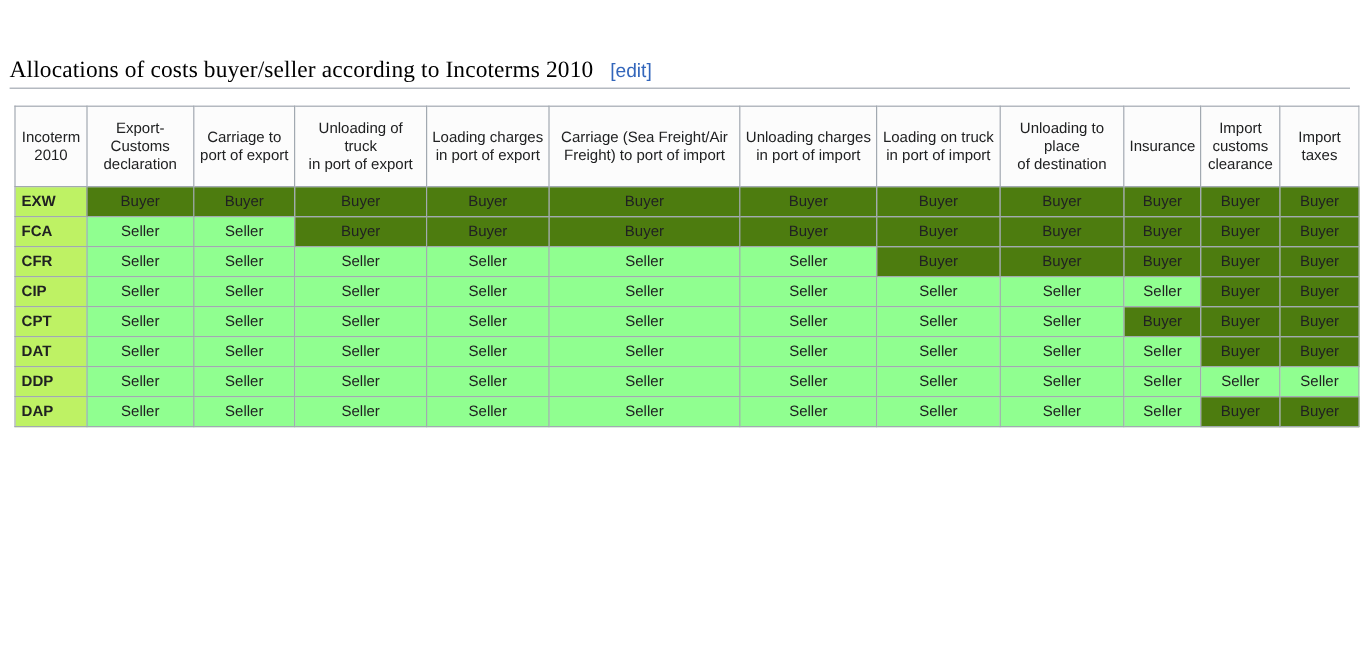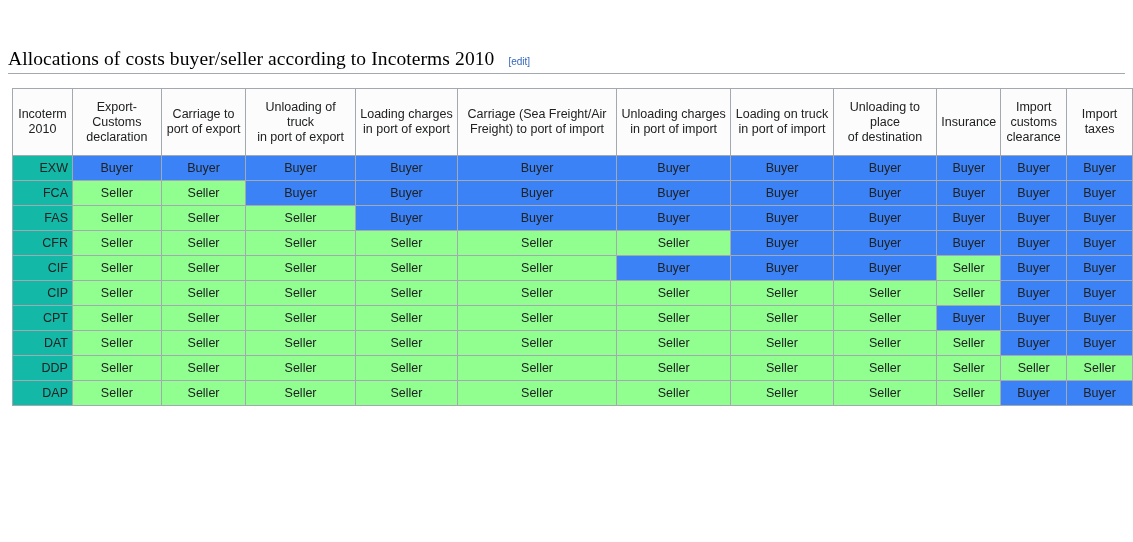--- a/index.html
+++ b/index.html
@@ -34,21 +34,21 @@
   }
   .section-heading h2 {
     margin: 0;
     font-size: 19.5px;
     font-weight: normal;
     color: #000000;
     font-family: "Liberation Serif", serif;
     letter-spacing: 0.1px;
   }
   .edit-section {
-    font-size: 10px;
+    font-size: 16px;
     color: #3366bb;
     margin-left: 14px;
     font-family: "Liberation Sans", sans-serif;
     cursor: pointer;
     text-decoration: none;
     text-align: right;
   }
 
   
   .wikitable {
@@ -72,26 +72,26 @@
     font-weight: normal;
     text-align: center;
     height: 62px;
     font-size: 12.5px;
   }
   .wikitable tbody td {
     text-align: center;
     height: 20px;
   }
   .wikitable tbody td.rowhead {
-    background: #14b8a6;
-    text-align: right;
+    background: #bef264;
+    text-align: left;
     padding-left: 5px;
-    font-weight: normal;
-  }
-  .cell-buyer  { background: #3b82f6; }
+    font-weight: bold;
+  }
+  .cell-buyer  { background: #4d7c0f; }
   .cell-seller { background: #90ff90; }
 
   
   col.c0  { width: 60px; }
   col.c1  { width: 89px; }
   col.c2  { width: 85px; }
   col.c3  { width: 110px; }
   col.c4  { width: 103px; }
   col.c5  { width: 160px; }
   col.c6  { width: 115px; }
@@ -165,58 +165,30 @@
           <td class="cell-buyer">Buyer</td>
           <td class="cell-buyer">Buyer</td>
           <td class="cell-buyer">Buyer</td>
           <td class="cell-buyer">Buyer</td>
           <td class="cell-buyer">Buyer</td>
           <td class="cell-buyer">Buyer</td>
           <td class="cell-buyer">Buyer</td>
           <td class="cell-buyer">Buyer</td>
         </tr>
         <tr>
-          <td class="rowhead">FAS</td>
-          <td class="cell-seller">Seller</td>
-          <td class="cell-seller">Seller</td>
-          <td class="cell-seller">Seller</td>
-          <td class="cell-buyer">Buyer</td>
-          <td class="cell-buyer">Buyer</td>
-          <td class="cell-buyer">Buyer</td>
-          <td class="cell-buyer">Buyer</td>
-          <td class="cell-buyer">Buyer</td>
-          <td class="cell-buyer">Buyer</td>
-          <td class="cell-buyer">Buyer</td>
-          <td class="cell-buyer">Buyer</td>
-        </tr>
-        <tr>
           <td class="rowhead">CFR</td>
           <td class="cell-seller">Seller</td>
           <td class="cell-seller">Seller</td>
           <td class="cell-seller">Seller</td>
           <td class="cell-seller">Seller</td>
           <td class="cell-seller">Seller</td>
           <td class="cell-seller">Seller</td>
           <td class="cell-buyer">Buyer</td>
           <td class="cell-buyer">Buyer</td>
           <td class="cell-buyer">Buyer</td>
-          <td class="cell-buyer">Buyer</td>
-          <td class="cell-buyer">Buyer</td>
-        </tr>
-        <tr>
-          <td class="rowhead">CIF</td>
-          <td class="cell-seller">Seller</td>
-          <td class="cell-seller">Seller</td>
-          <td class="cell-seller">Seller</td>
-          <td class="cell-seller">Seller</td>
-          <td class="cell-seller">Seller</td>
-          <td class="cell-buyer">Buyer</td>
-          <td class="cell-buyer">Buyer</td>
-          <td class="cell-buyer">Buyer</td>
-          <td class="cell-seller">Seller</td>
           <td class="cell-buyer">Buyer</td>
           <td class="cell-buyer">Buyer</td>
         </tr>
         <tr>
           <td class="rowhead">CIP</td>
           <td class="cell-seller">Seller</td>
           <td class="cell-seller">Seller</td>
           <td class="cell-seller">Seller</td>
           <td class="cell-seller">Seller</td>
           <td class="cell-seller">Seller</td>

